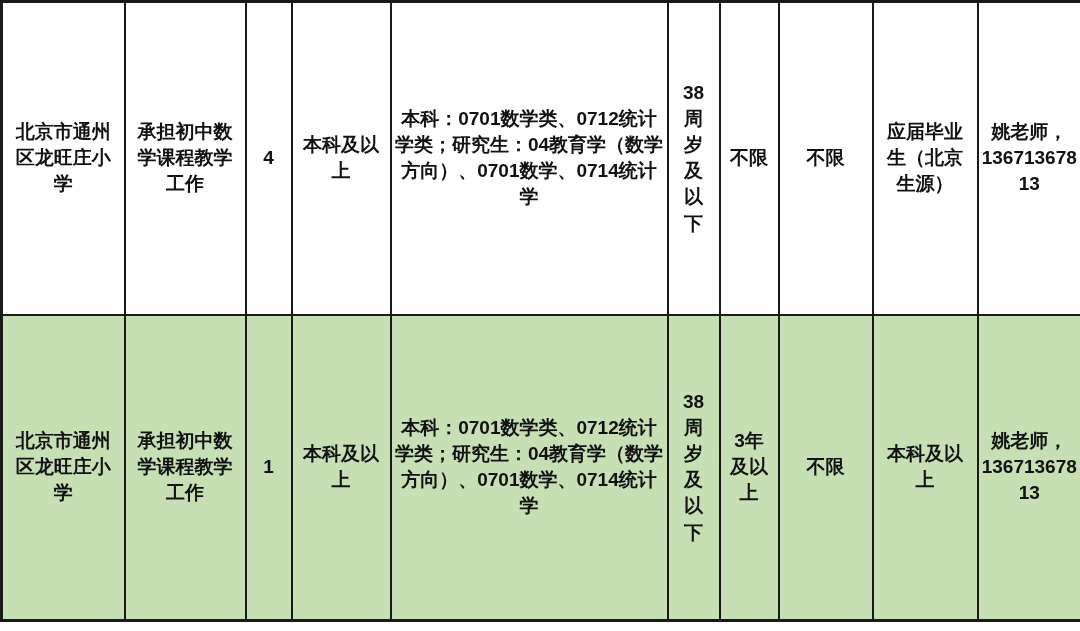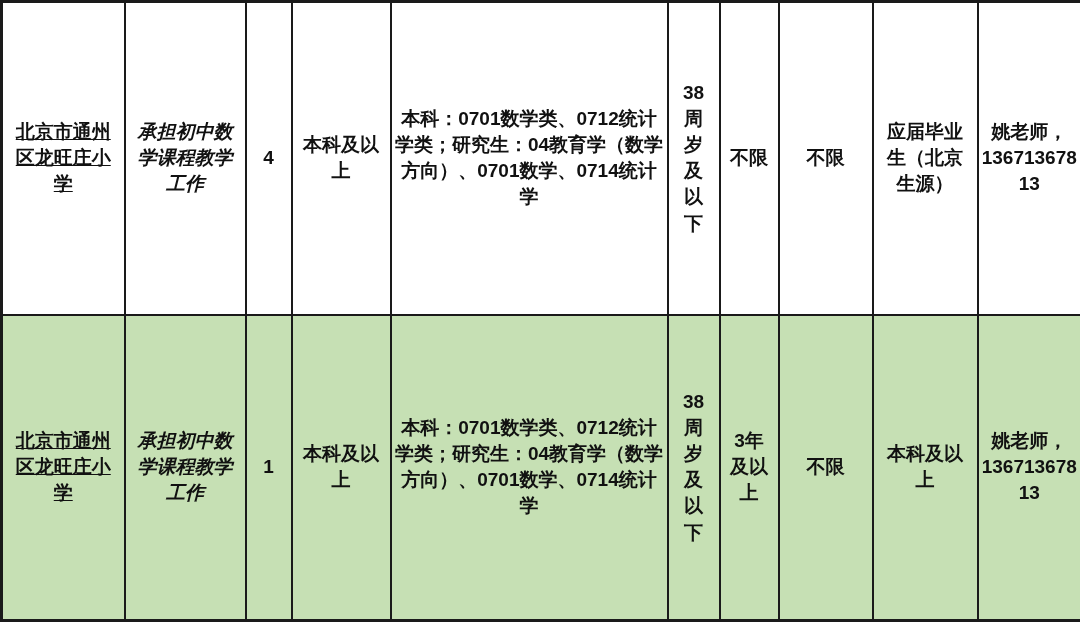--- a/index.html
+++ b/index.html
@@ -33,22 +33,22 @@
     background: #ffffff;
     overflow: hidden;
     word-break: normal;
   }
   tr.row-plain td { background: #ffffff; }
   tr.row-highlight td { background: #c6e0b4; }
   tr.r0 { height: 313px; }
   tr.r1 { height: 306px; }
 
   
-  td.c0 { padding: 0 8px; text-decoration: underline; }   
-  td.c1 { padding: 0 4px; font-style: italic; }   
+  td.c0 { padding: 0 8px; }   
+  td.c1 { padding: 0 4px; }   
   td.c2 { padding: 0 2px; }   
   td.c3 { padding: 0 8px; }   
   td.c4 { padding: 0 2px; }   
   td.c5 { padding: 0 13px; }   
   td.c6 { padding: 0 8px; }   
   td.c7 { padding: 0 8px; }   
   td.c8 { padding: 0 7px; }   
   td.c9 { padding: 0; font-size: 17px; overflow-wrap: break-word; } 
 </style>
 </head>

